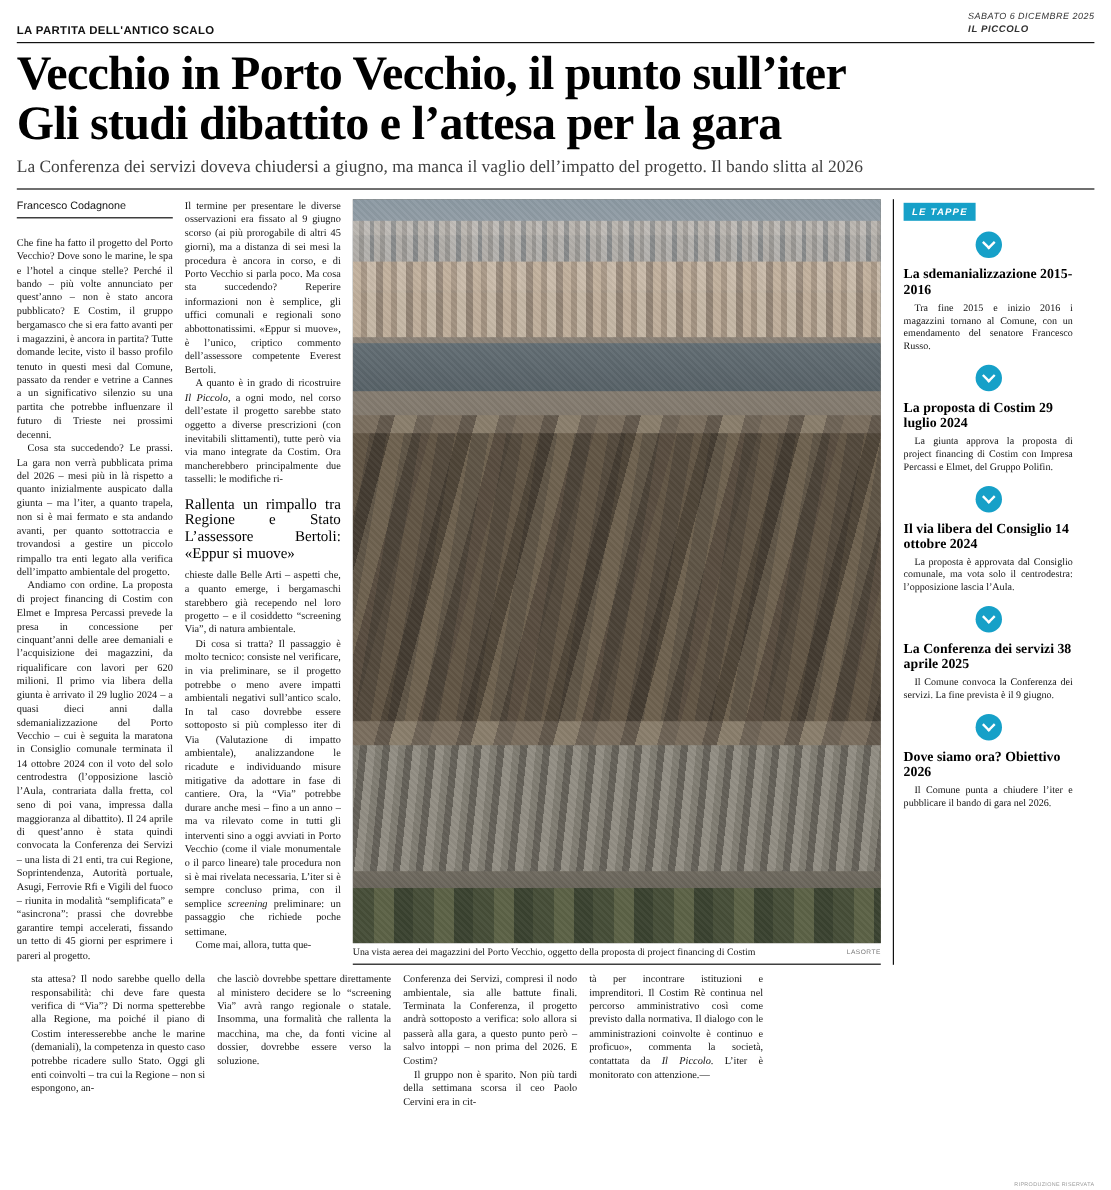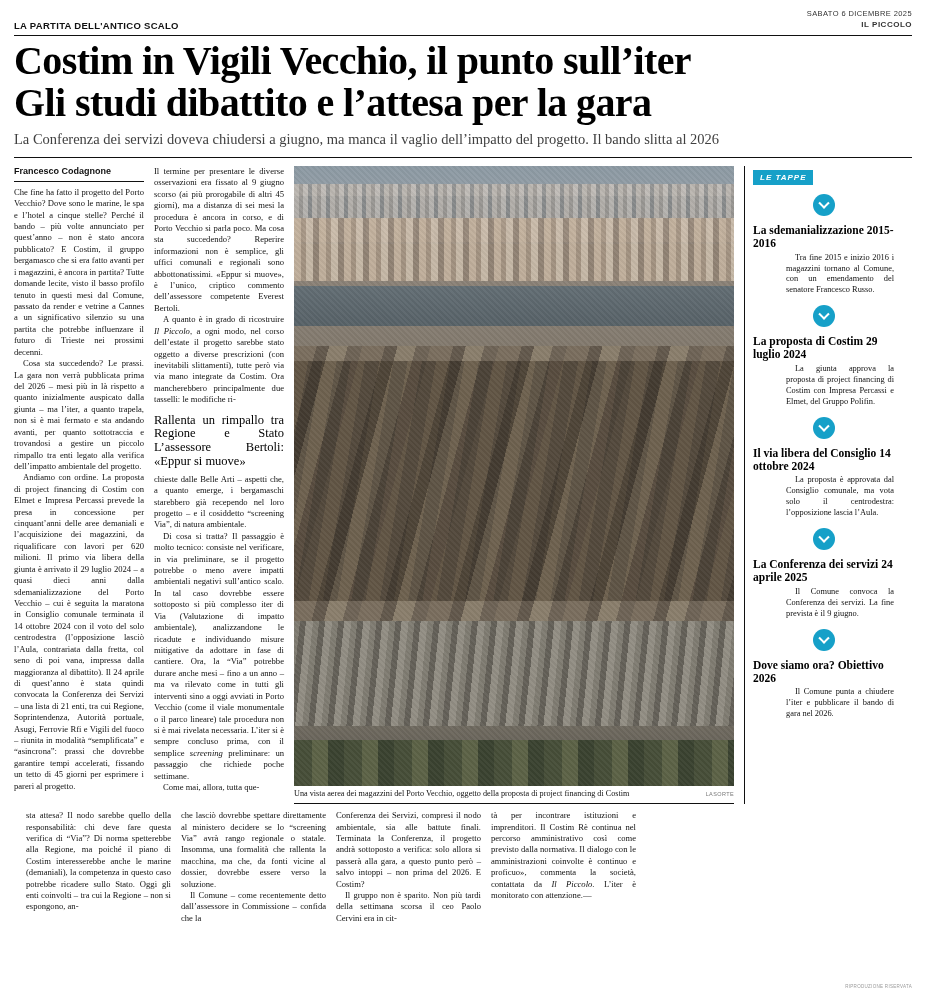--- a/index.html
+++ b/index.html
@@ -31,26 +31,26 @@
   }
   .kicker {
     font-family: "Liberation Sans", sans-serif;
     font-weight: bold;
     font-size: 9.5px;
     letter-spacing: 0.3px;
     color: #111;
     text-transform: uppercase;
   }
   .topright {
-    text-align: right;
     font-family: "Liberation Sans", sans-serif;
     font-size: 7.5px;
     letter-spacing: 0.4px;
     color: #333;
     line-height: 1.5;
+    font-style: italic;
   }
   .topright .masthead {
     font-weight: bold;
     font-size: 8px;
     letter-spacing: 0.5px;
   }
 
   .rule-thin {
     border-top: 1px solid #111;
     margin: 2px 14px 0 14px;
@@ -96,23 +96,23 @@
   }
   .col p {
     margin: 0 0 0 0;
     text-indent: 9px;
   }
   .col p.noindent {
     text-indent: 0;
   }
   .byline {
     font-family: "Liberation Sans", sans-serif;
-    font-weight: bold;
+    font-weight: normal;
     font-size: 9px;
-    margin-bottom: 5px;
+    margin-bottom: 15px;
     border-bottom: 1px solid #111;
     padding-bottom: 3px;
   }
   .col-1 { width: 130px; }
   .col-2 { width: 130px; }
   .sub-hd {
     font-family: "Liberation Serif", serif;
     font-weight: normal;
     font-size: 12.5px;
     line-height: 1.1;
@@ -302,21 +302,20 @@
     line-height: 1.12;
     color: #000;
     margin-bottom: 3px;
   }
   .step-body {
     font-size: 8.4px;
     line-height: 1.3;
     text-align: justify;
     text-indent: 9px;
     color: #111;
-    margin-left: 33px;
   }
 
   
   .bottom {
     display: flex;
     gap: 10px;
     padding: 6px 14px 0 26px;
     box-sizing: border-box;
   }
   .bcol {
@@ -346,21 +345,21 @@
   <div class="topbar">
     <div class="kicker">LA PARTITA DELL'ANTICO SCALO</div>
     <div class="topright">
       <div>SABATO 6 DICEMBRE 2025</div>
       <div class="masthead">IL PICCOLO</div>
     </div>
   </div>
   <div class="rule-thin"></div>
 
   <div class="headline">
-    <h1>Costim in Vigili Vecchio, il punto sull’iter</h1>
+    <h1>Vecchio in Porto Vecchio, il punto sull’iter</h1>
     <h1>Gli studi dibattito e l’attesa per la gara</h1>
   </div>
   <div class="subhead">La Conferenza dei servizi doveva chiudersi a giugno, ma manca il vaglio dell’impatto del progetto. Il bando slitta al 2026</div>
   <div class="rule-mid"></div>
 
   <div class="content">
 
     <div class="col col-1">
       <div class="byline">Francesco Codagnone</div>
       <p class="noindent">Che fine ha fatto il progetto del Porto Vecchio? Dove sono le marine, le spa e l’hotel a cinque stelle? Perché il bando – più volte annunciato per quest’anno – non è stato ancora pubblicato? E Costim, il gruppo bergamasco che si era fatto avanti per i magazzini, è ancora in partita? Tutte domande lecite, visto il basso profilo tenuto in questi mesi dal Comune, passato da render e vetrine a Cannes a un significativo silenzio su una partita che potrebbe influenzare il futuro di Trieste nei prossimi decenni.</p>
@@ -415,39 +414,38 @@
 
       <div class="arrow-wrap">
         <div class="arrow"></div>
       </div>
       <div class="step-title">Il via libera del Consiglio 14 ottobre 2024</div>
       <div class="step-body">La proposta è approvata dal Consiglio comunale, ma vota solo il centrodestra: l’opposizione lascia l’Aula.</div>
 
       <div class="arrow-wrap">
         <div class="arrow"></div>
       </div>
-      <div class="step-title">La Conferenza dei servizi 24 aprile 2025</div>
+      <div class="step-title">La Conferenza dei servizi 38 aprile 2025</div>
       <div class="step-body">Il Comune convoca la Conferenza dei servizi. La fine prevista è il 9 giugno.</div>
 
       <div class="arrow-wrap">
         <div class="arrow"></div>
       </div>
       <div class="step-title">Dove siamo ora? Obiettivo 2026</div>
       <div class="step-body">Il Comune punta a chiudere l’iter e pubblicare il bando di gara nel 2026.</div>
     </div>
 
   </div>
 
   <div class="bottom">
     <div class="bcol">
       <p class="noindent">sta attesa? Il nodo sarebbe quello della responsabilità: chi deve fare questa verifica di “Via”? Di norma spetterebbe alla Regione, ma poiché il piano di Costim interesserebbe anche le marine (demaniali), la competenza in questo caso potrebbe ricadere sullo Stato. Oggi gli enti coinvolti – tra cui la Regione – non si espongono, an-</p>
     </div>
     <div class="bcol">
       <p class="noindent">che lasciò dovrebbe spettare direttamente al ministero decidere se lo “screening Via” avrà rango regionale o statale. Insomma, una formalità che rallenta la macchina, ma che, da fonti vicine al dossier, dovrebbe essere verso la soluzione.</p>
-      <p>Il Comune – come recentemente detto dall’assessore in Commissione – confida che la</p>
     </div>
     <div class="bcol">
       <p class="noindent">Conferenza dei Servizi, compresi il nodo ambientale, sia alle battute finali. Terminata la Conferenza, il progetto andrà sottoposto a verifica: solo allora si passerà alla gara, a questo punto però – salvo intoppi – non prima del 2026. E Costim?</p>
       <p>Il gruppo non è sparito. Non più tardi della settimana scorsa il ceo Paolo Cervini era in cit-</p>
     </div>
     <div class="bcol">
       <p class="noindent">tà per incontrare istituzioni e imprenditori. Il Costim Rè continua nel percorso amministrativo così come previsto dalla normativa. Il dialogo con le amministrazioni coinvolte è continuo e proficuo», commenta la società, contattata da <em>Il Piccolo</em>. L’iter è monitorato con attenzione.—</p>
     </div>
   </div>
 

